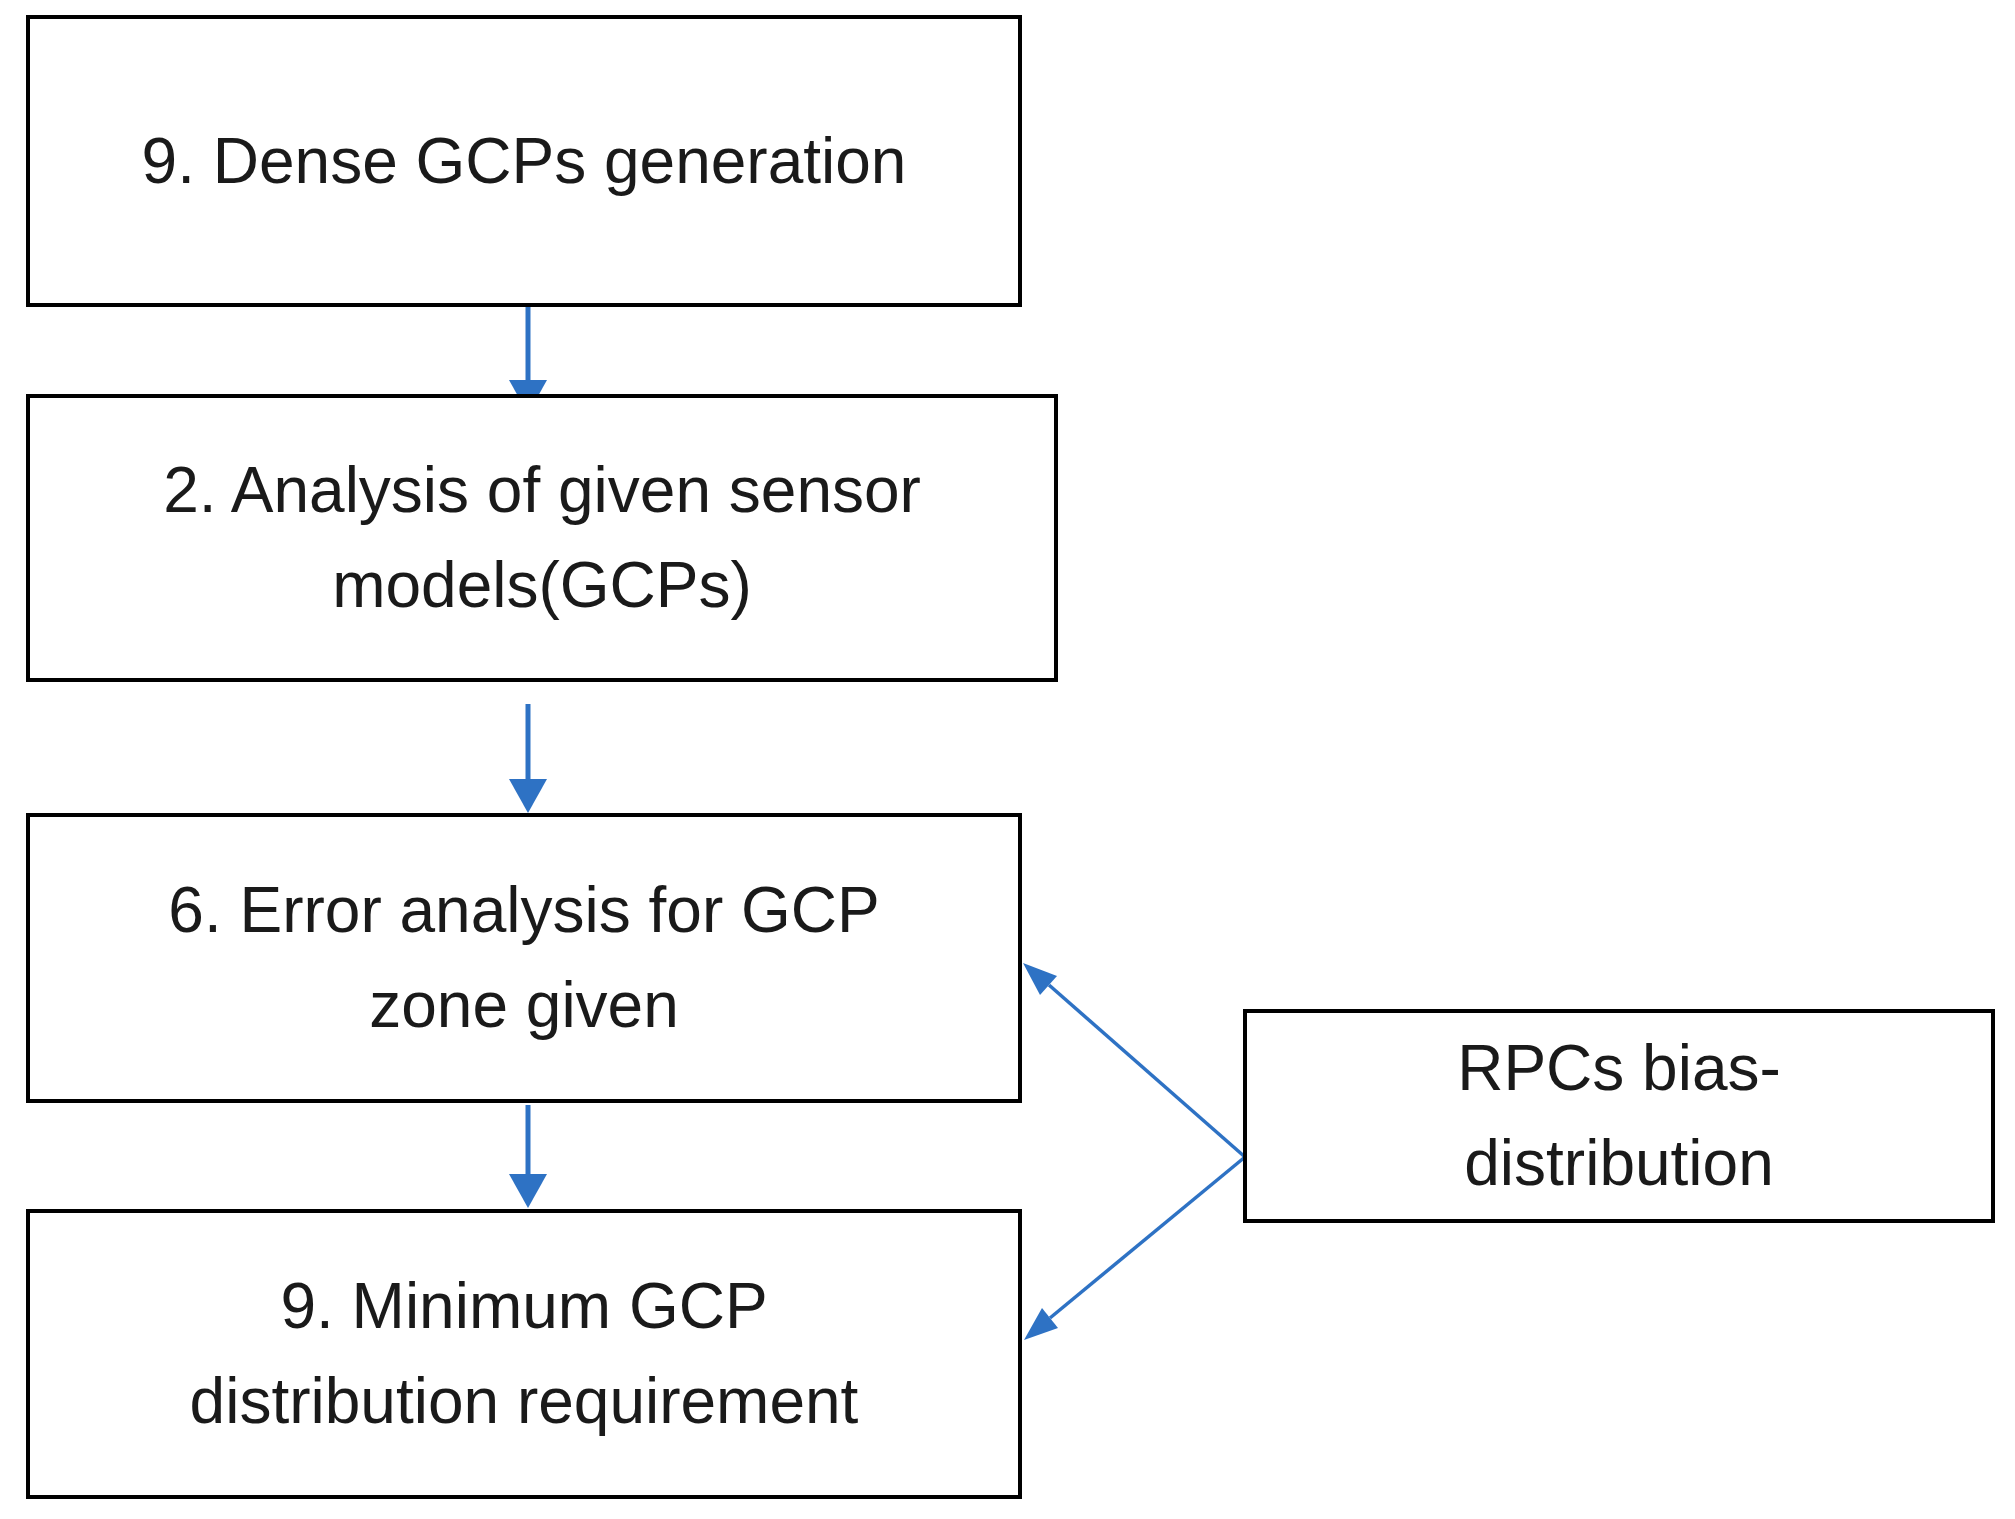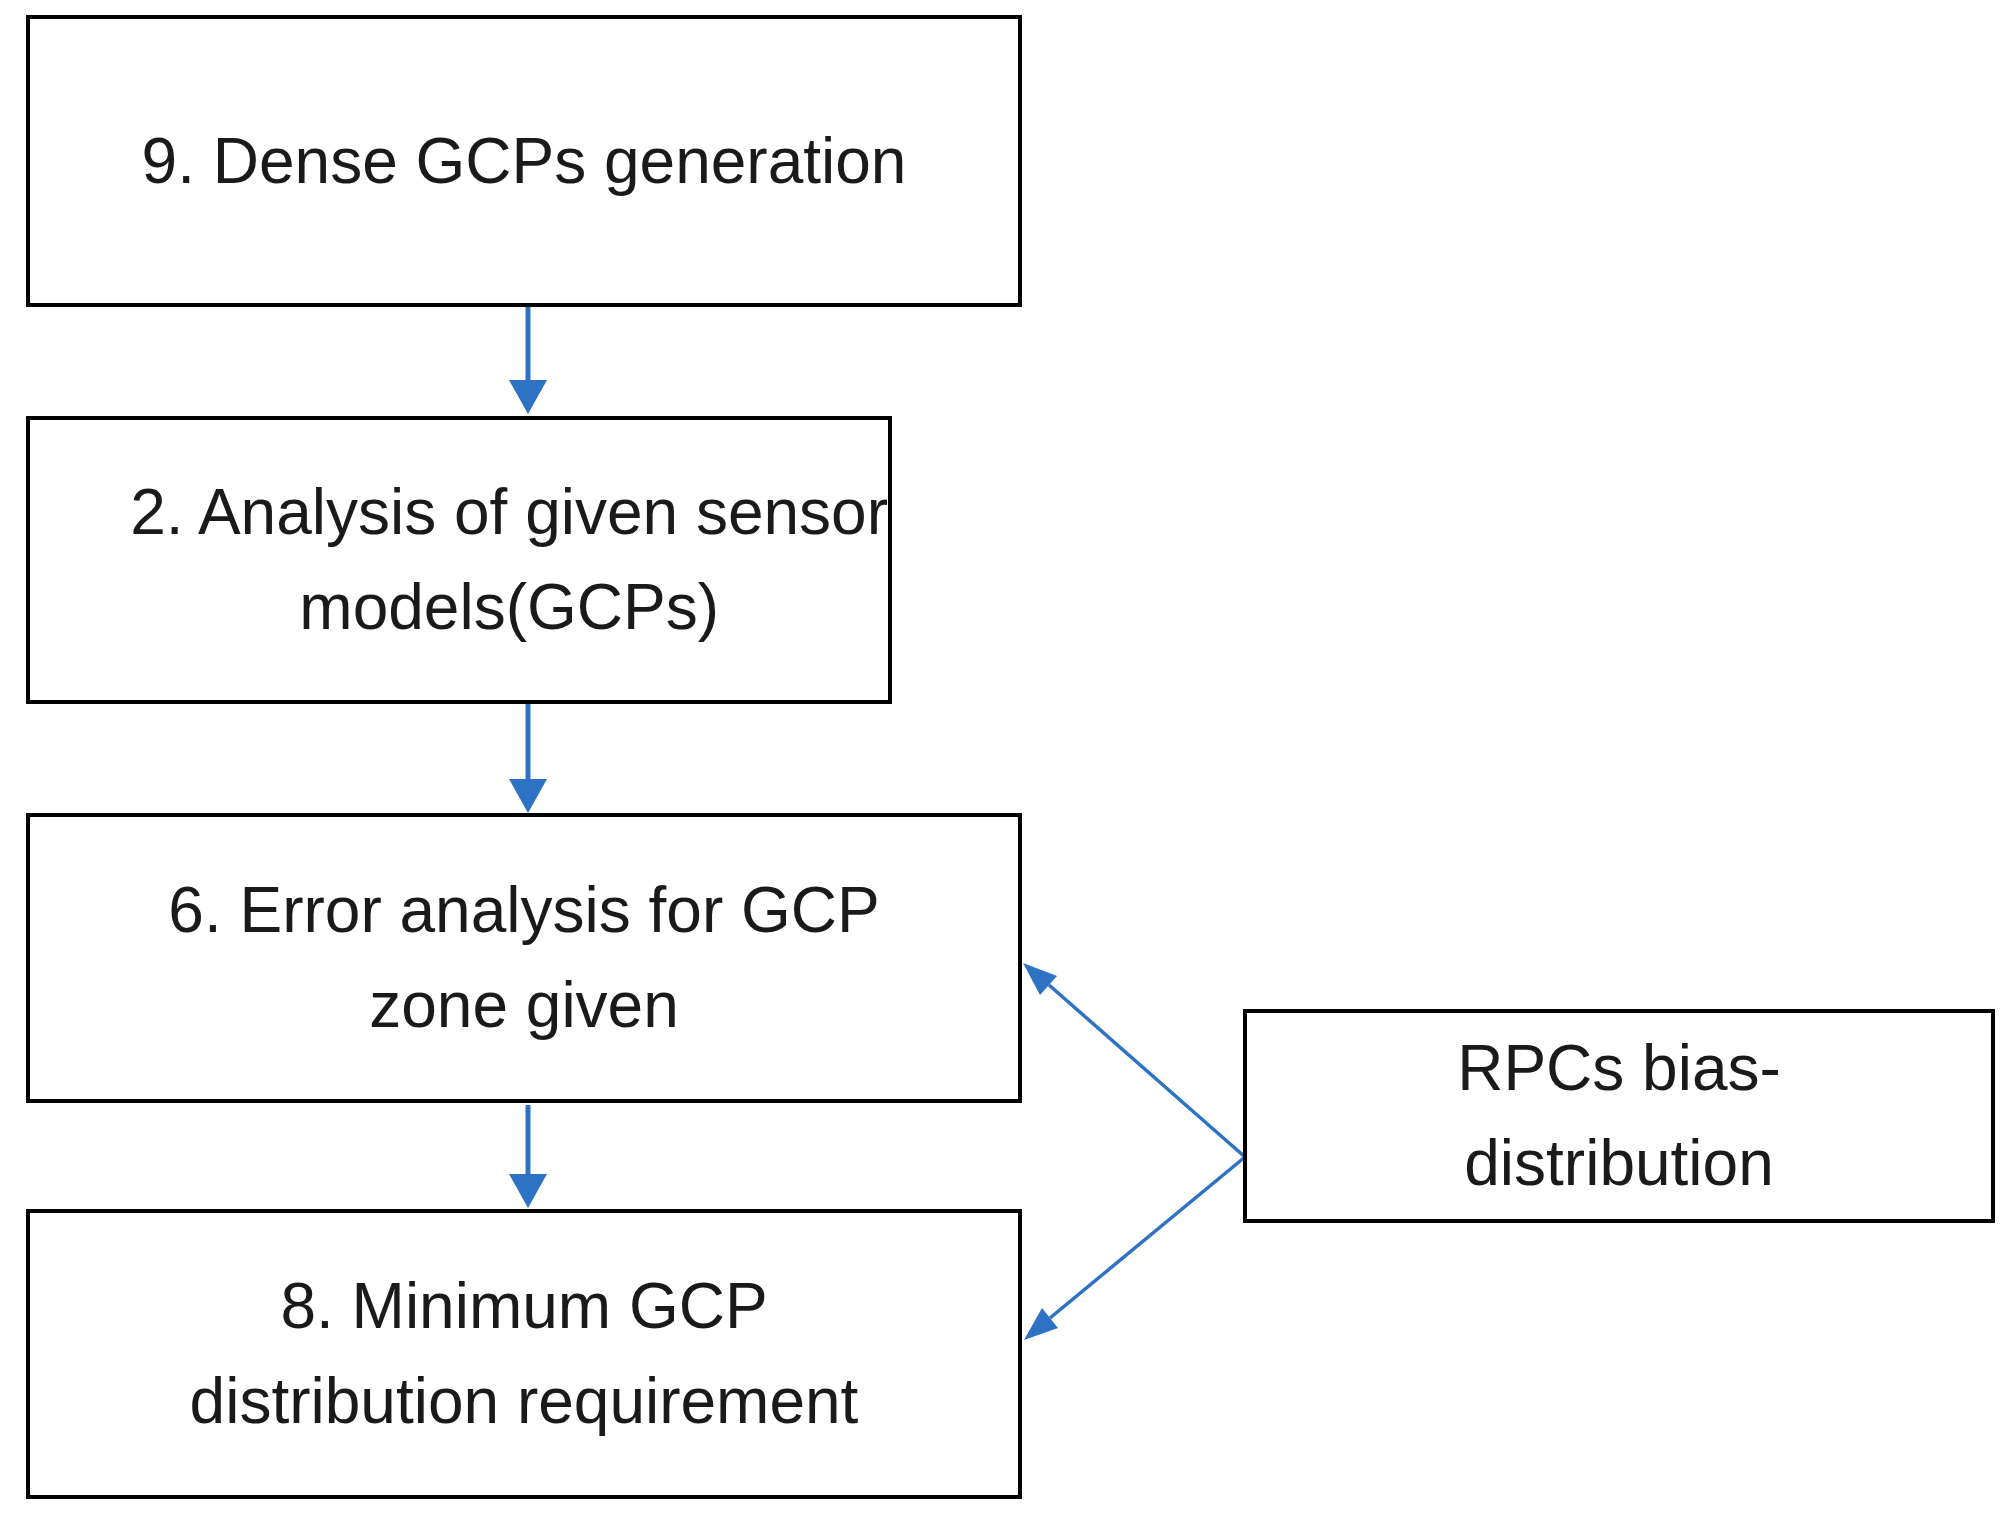--- a/index.html
+++ b/index.html
@@ -38,21 +38,21 @@
     display: flex;
     align-items: center;
     justify-content: center;
     text-align: center;
     color: var(--text);
     font-size: 64px;
     line-height: 1.48;
   }
   .box .label .line { display: block; }
   .step-1 { left: 26px;   top: 15px;   width: 996px; height: 292px; }
-  .step-2 { left: 26px;   top: 416px;  width: 866px; height: 288px; justify-content: flex-end; }
+  .step-2 { left: 26px;   top: 394px;  width: 1032px; height: 288px; }
   .step-3 { left: 26px;   top: 813px;  width: 996px; height: 290px; }
   .step-4 { left: 26px;   top: 1209px; width: 996px; height: 290px; }
   .side-box { left: 1243px; top: 1009px; width: 752px; height: 214px; }
 </style>
 </head>
 <body>
 
 <div class="canvas">
 
   <svg class="arrows" viewBox="0 0 2015 1519" xmlns="http://www.w3.org/2000/svg">
@@ -98,21 +98,21 @@
 
   <div class="box step-3">
     <div class="label">
       <span class="line">6. Error analysis for GCP</span>
       <span class="line">zone given</span>
     </div>
   </div>
 
   <div class="box step-4">
     <div class="label">
-      <span class="line">8. Minimum GCP</span>
+      <span class="line">9. Minimum GCP</span>
       <span class="line">distribution requirement</span>
     </div>
   </div>
 
   <div class="box side-box">
     <div class="label">
       <span class="line">RPCs bias-</span>
       <span class="line">distribution</span>
     </div>
   </div>

